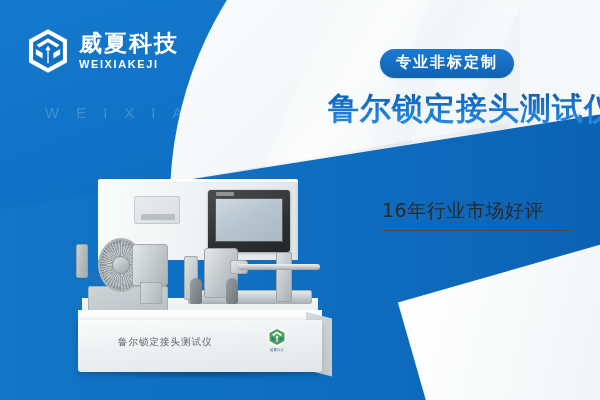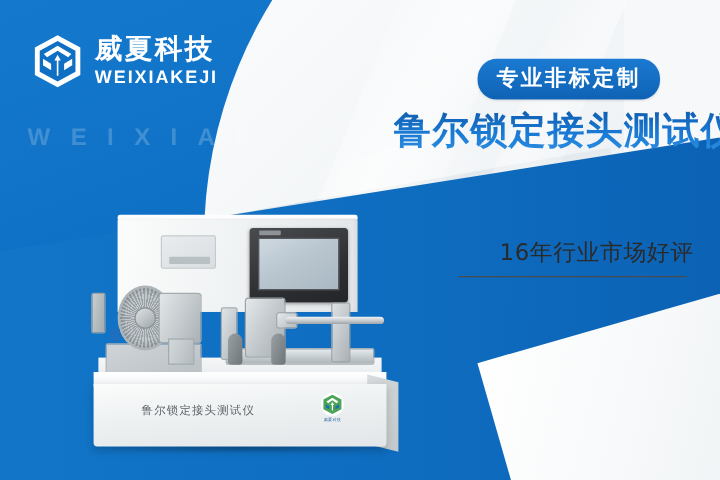--- a/index.html
+++ b/index.html
@@ -65,49 +65,49 @@
   .shade {
     position:absolute;
     left:200px; top:150px; width:330px; height:220px;
     background:linear-gradient(160deg,rgba(200,212,220,.55) 0%,rgba(255,255,255,0) 70%);
     transform:rotate(-10deg);
     pointer-events:none;
   }
 
   
   .watermark {
-    position:absolute; left:23px; top:104px;
-    font-size:20px; letter-spacing:17px; font-weight:700;
+    position:absolute; left:45px; top:104px;
+    font-size:15px; letter-spacing:17px; font-weight:400;
     color:rgba(255,255,255,.20);
     white-space:nowrap;
     user-select:none;
   }
 
   
   .logo { position:absolute; left:26px; top:28px; display:flex; align-items:center; gap:9px; }
   .logo-mark { width:44px; height:46px; flex:none; }
   .logo-text { display:flex; flex-direction:column; line-height:1; }
   .logo-cn {
     font-size:23px; font-weight:bold; color:#ffffff;
     letter-spacing:2px;
     font-family:"DejaVu Sans","Liberation Sans",sans-serif;
   }
   .logo-en {
-    font-size:15px; font-weight:bold; color:#ffffff;
+    font-size:11px; font-weight:bold; color:#ffffff;
     letter-spacing:1.6px; margin-top:4px;
   }
 
   
   .badge {
-    position:absolute; left:398px; top:49px;
+    position:absolute; left:380px; top:49px;
     padding:4px 16px 6px;
     border-radius:16px;
     background:linear-gradient(180deg,#1a7ad1 0%,#0f62b4 100%);
     color:#fff;
-    font-size:18px; font-weight:bold;
+    font-size:15px; font-weight:bold;
     letter-spacing:2px;
     font-family:"DejaVu Sans","Liberation Sans",sans-serif;
     white-space:nowrap;
     box-shadow:0 1px 2px rgba(0,0,0,.12);
   }
   .headline {
     position:absolute; left:328px; top:88px;
     font-size:31px; font-weight:bold;
     letter-spacing:1px;
     white-space:nowrap;
@@ -115,21 +115,20 @@
     background:linear-gradient(180deg,#0d58a8 0%,#1a7ad4 55%,#2f91e3 100%);
     -webkit-background-clip:text;
     background-clip:text;
     color:transparent;
     -webkit-text-fill-color:transparent;
   }
 
   .features {
     position:absolute; left:382px; top:196px;
     width:196px;
-    text-align:right;
   }
   .feature-row { position:relative; }
   .feature-text {
     font-size:19px; color:#2a2a2a; font-weight:500;
     letter-spacing:.5px; white-space:nowrap;
     font-family:"DejaVu Sans","Liberation Sans",sans-serif;
     padding:2px 0 6px;
   }
   .feature-rule {
     height:1px; width:190px;

